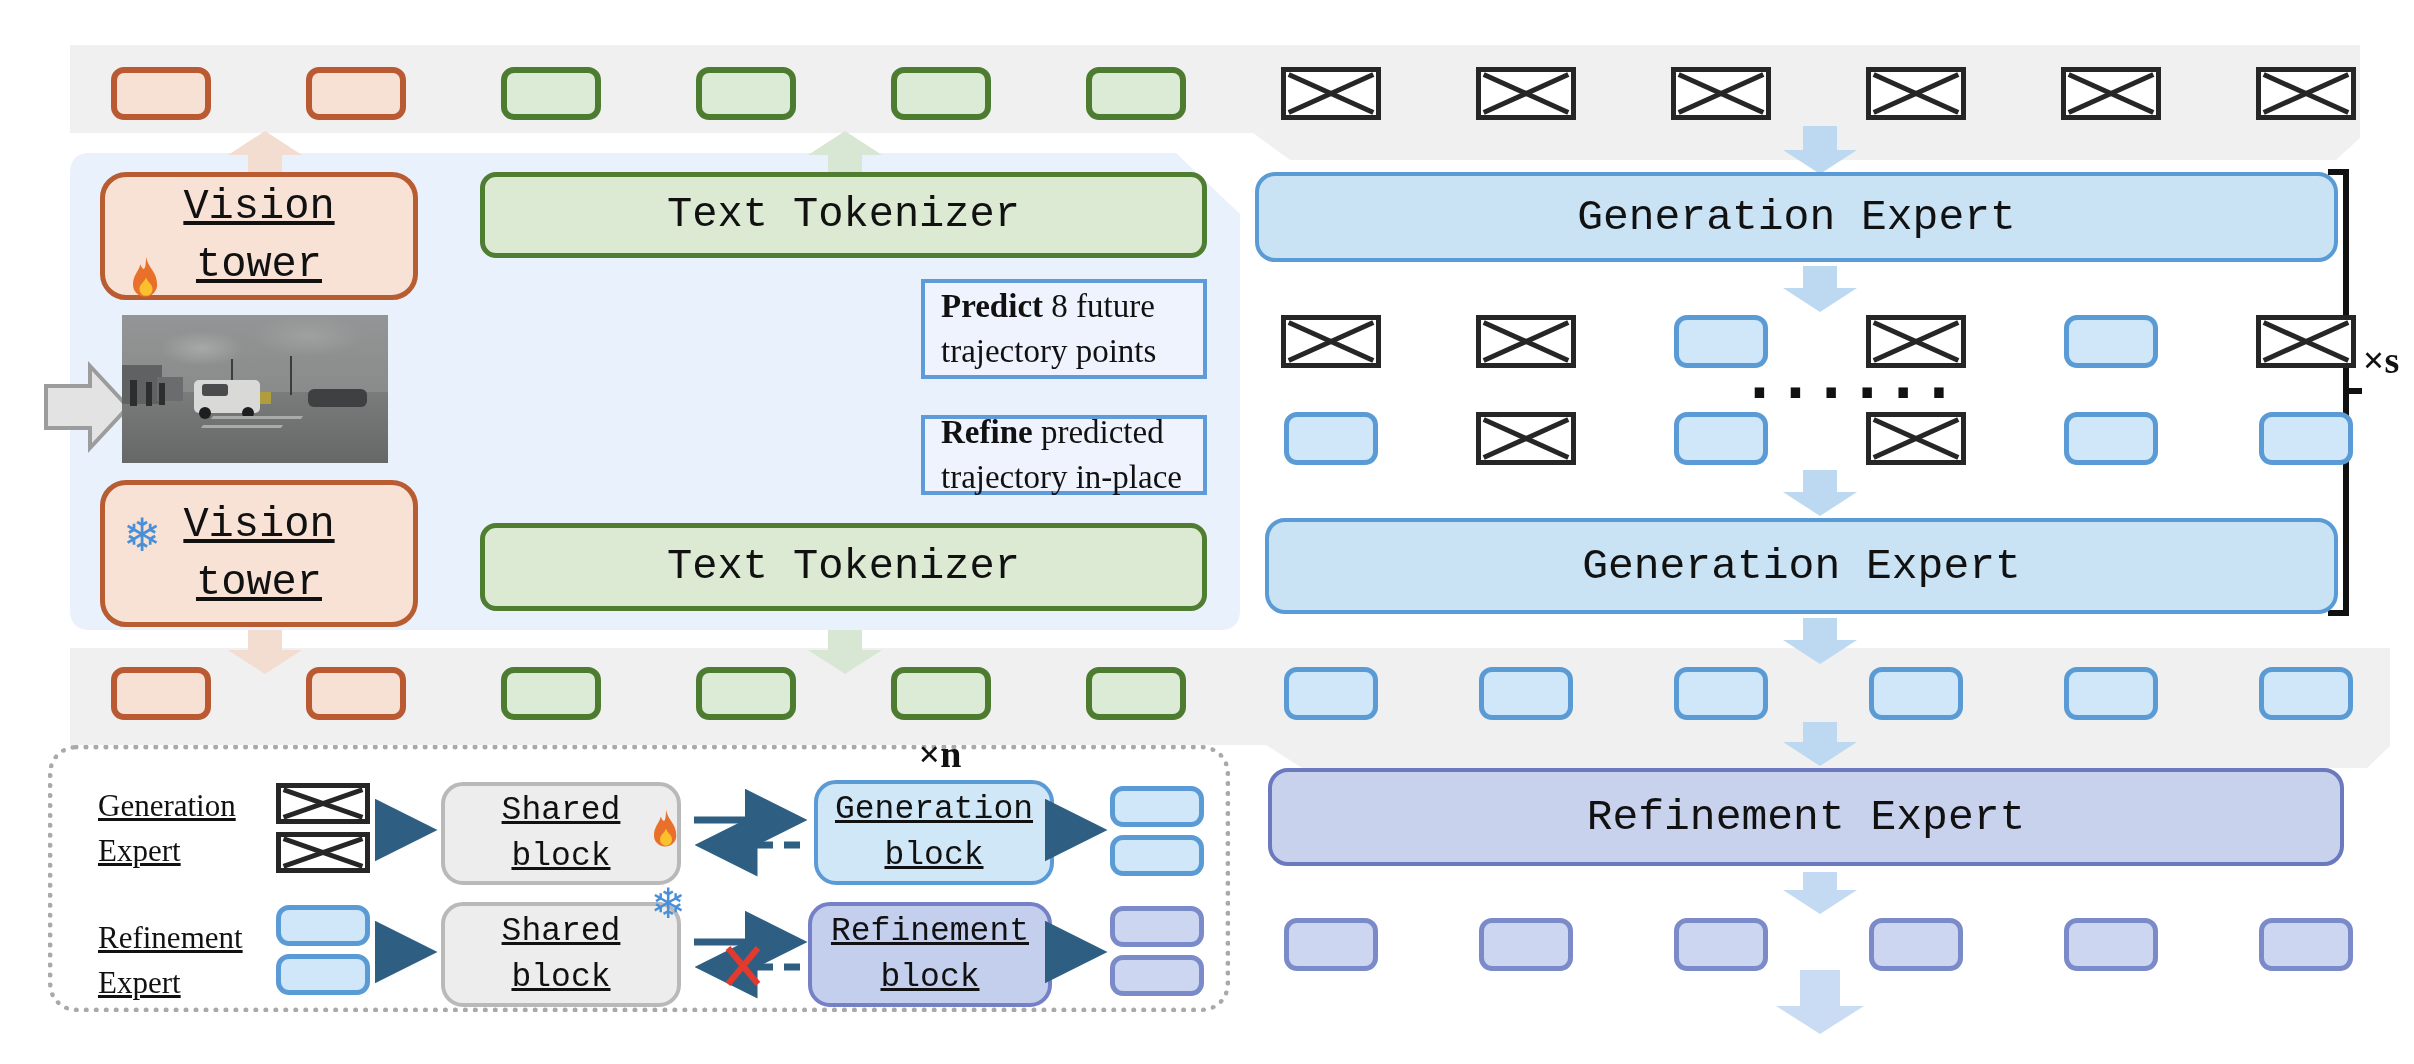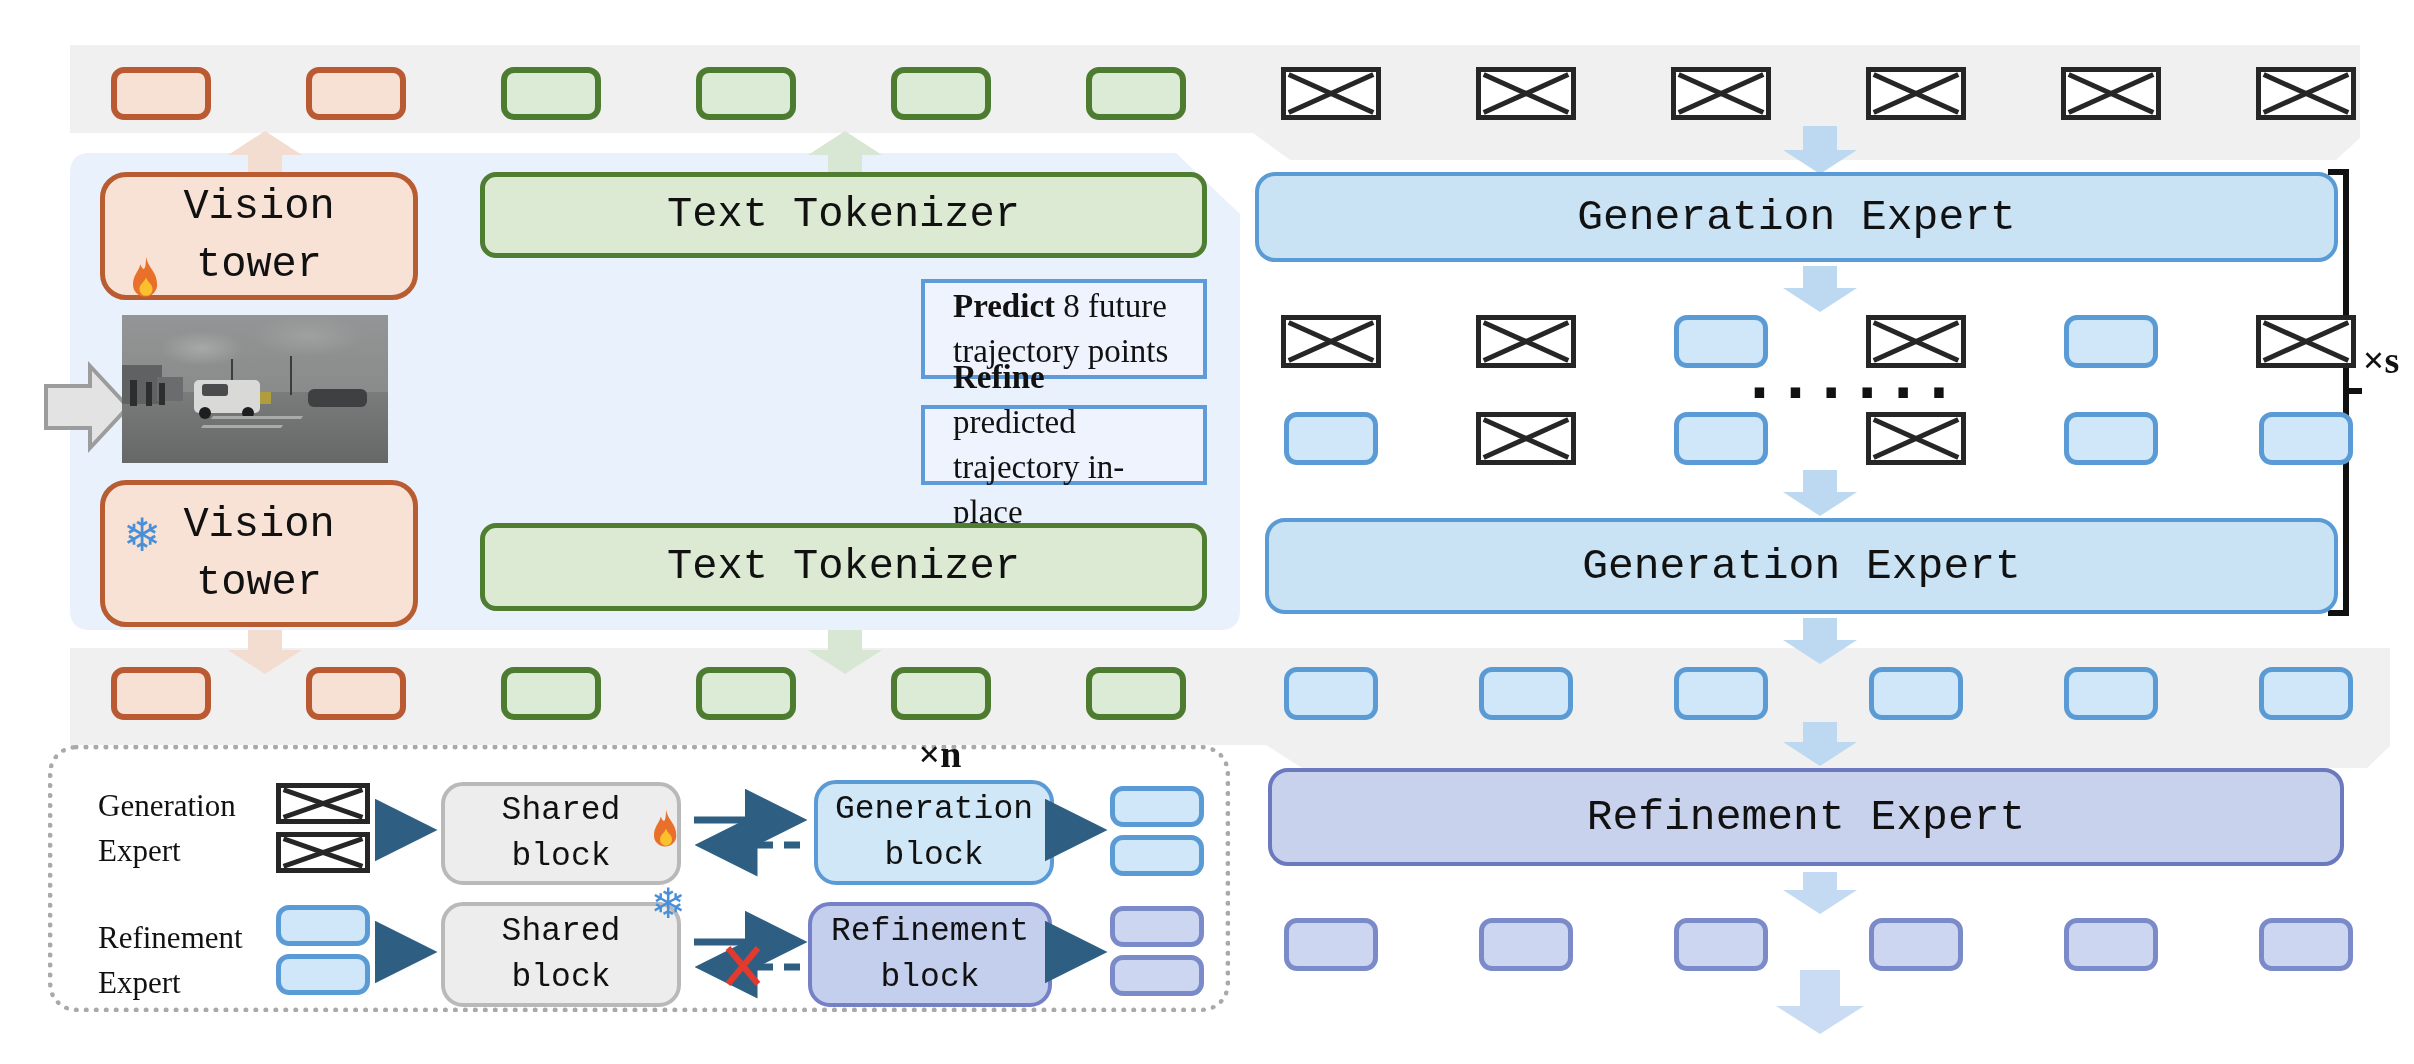--- a/index.html
+++ b/index.html
@@ -4,30 +4,30 @@
 <style>
   html,body{margin:0;padding:0;background:#ffffff;}
   #stage{position:relative;width:2414px;height:1064px;overflow:hidden;background:#ffffff;
          font-family:"Liberation Sans",sans-serif;}
   svg.layer{position:absolute;left:0;top:0;pointer-events:none;}
   .abs{position:absolute;box-sizing:border-box;}
   .box{position:absolute;box-sizing:border-box;display:flex;align-items:center;justify-content:center;
        text-align:center;}
   .mono{font-family:"Liberation Mono","DejaVu Sans Mono",monospace;}
   .serif{font-family:"Liberation Serif","DejaVu Serif",serif;}
-  .pre{white-space:pre-line;}
+  .pre{white-space:pre-line;text-decoration:underline;}
   
   .vt{background:#f8e2d6;border:5px solid #b85c32;border-radius:26px;font-size:42px;line-height:58px;color:#111;}
   .tt{background:#dcead4;border:5px solid #4f7d32;border-radius:16px;font-size:42px;color:#111;}
   .ge{background:#c9e2f4;border:4px solid #5b9bd5;border-radius:20px;font-size:43px;color:#111;}
   .re{background:#c9d2ed;border:4px solid #6b79be;border-radius:20px;font-size:43px;color:#111;}
   .prompt{background:#eef3fd;border:4px solid #5f9bd8;font-size:33px;line-height:47px;color:#111;
           justify-content:flex-start;align-items:flex-start;text-align:left;padding:16px 20px;}
   .task{background:#eef3fd;border:4px solid #5f9bd8;font-size:33px;line-height:45px;color:#111;
-        justify-content:flex-start;align-items:center;text-align:left;padding:10px 28px;}
+        justify-content:flex-start;align-items:center;text-align:left;padding:10px 16px;}
   .legendbox{border:5px dotted #a9a9a9;border-radius:28px;background:#ffffff;}
   .shared{background:#ededed;border:4px solid #b9b9b9;border-radius:22px;font-size:33px;line-height:46px;color:#111;}
   .genblk{background:#cfe7f7;border:4px solid #5b9bd5;border-radius:22px;font-size:33px;line-height:46px;color:#111;}
   .refblk{background:#c4cfee;border:4px solid #7580c7;border-radius:22px;font-size:33px;line-height:46px;color:#111;}
   .legendlabel{font-size:31px;line-height:45px;color:#111;text-align:left;}
   .rep{font-size:38px;font-weight:bold;color:#111;text-align:center;}
   .dots{font-size:58px;font-weight:bold;letter-spacing:1px;color:#111;text-align:center;
         font-family:"DejaVu Sans Mono",monospace;line-height:52px;}
   
   .trow{position:absolute;display:flex;gap:95px;}
@@ -337,21 +337,21 @@
 tower</span>
   </div>
 
   <div class="box tt mono" style="left:480px;top:172px;width:727px;height:86px;">Text Tokenizer</div>
 
 
   <div class="box task serif" style="left:921px;top:279px;width:286px;height:100px;">
     <span><b>Predict</b><span> 8 future trajectory points</span></span>
   </div>
 
-  <div class="box task serif" style="left:921px;top:405px;width:286px;height:80px;">
+  <div class="box task serif" style="left:921px;top:415px;width:286px;height:80px;">
     <span><b>Refine</b><span> predicted trajectory in-place</span></span>
   </div>
 
   <div class="box tt mono" style="left:480px;top:523px;width:727px;height:88px;">Text Tokenizer</div>
 
   <div class="box ge mono" style="left:1255px;top:172px;width:1083px;height:90px;">Generation Expert</div>
 
   <div class="box ge mono" style="left:1265px;top:518px;width:1073px;height:96px;">Generation Expert</div>
 
   <div class="box re mono" style="left:1268px;top:768px;width:1076px;height:98px;">Refinement Expert</div>

